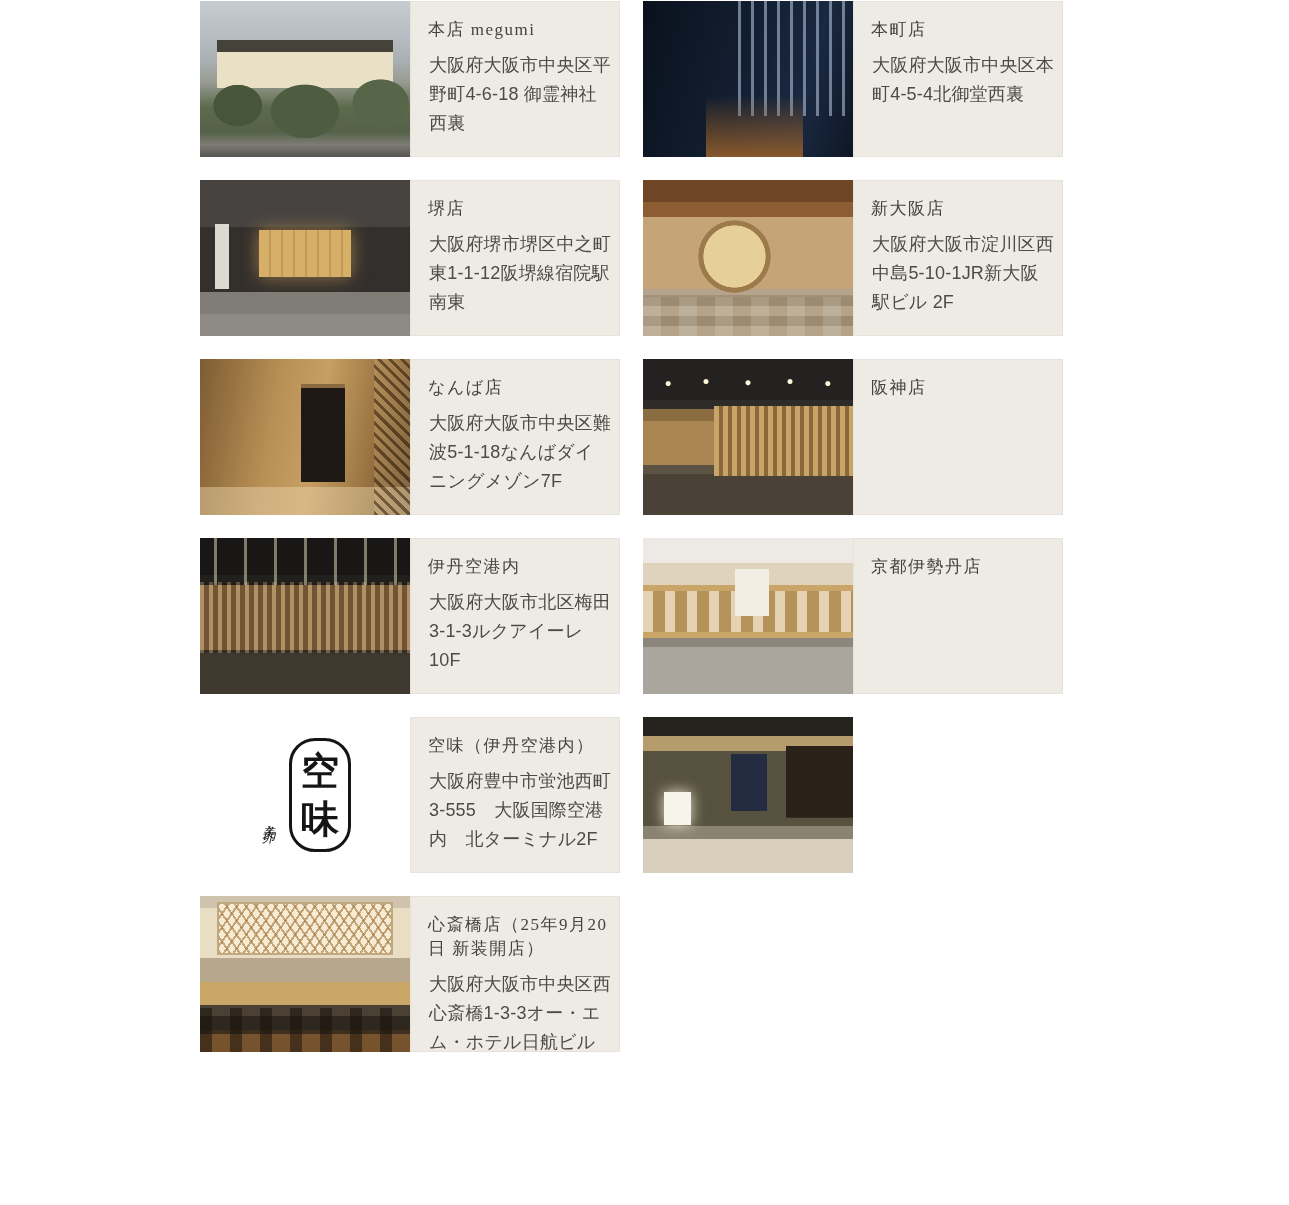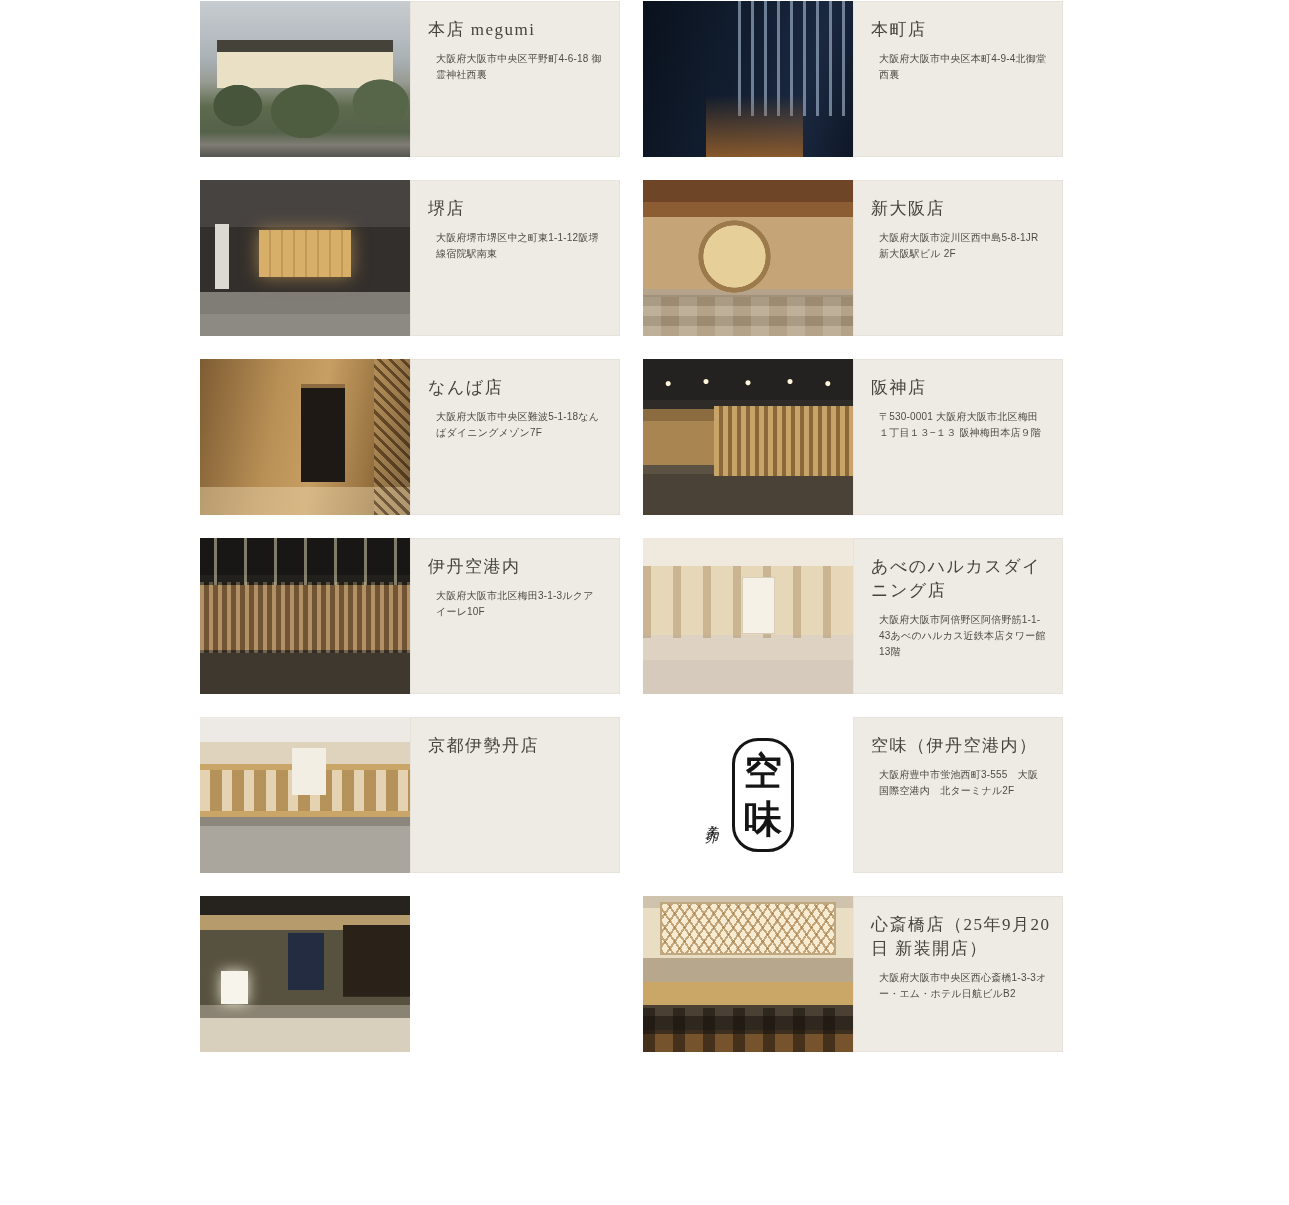--- a/index.html
+++ b/index.html
@@ -19,21 +19,21 @@
     flex:1;box-sizing:border-box;height:156px;overflow:hidden;
     background:var(--card-bg,#eeebe4);border:1px solid var(--card-border,#e7e3da);
     padding:16px 7px 0 17px;
   }
   .title{
     margin:0;font-family:"Liberation Serif",serif;font-weight:400;
     font-size:17px;line-height:1.4;letter-spacing:1.5px;
     color:var(--title-color,#46433e);
   }
   .addr{
-    margin:9px 8px 0;font-size:10px;line-height:1.62;letter-spacing:.2px;
+    margin:9px 1px 0;font-size:18px;line-height:1.62;letter-spacing:.2px;
     color:var(--address-color,#4e4b46);
   }
 
   
   .ph-honten{background:linear-gradient(180deg,#c6cccf 0%,#b7bdc2 22%,#a9b0b4 38%,#979b92 52%,#5d6a4c 68%,#55624a 84%,#7e7c74 92%,#56544f 100%);}
   .ph-honten::before{left:8%;right:8%;top:25%;height:31%;background:linear-gradient(180deg,#45423a 0 26%,#e9e0c6 26% 100%);}
   .ph-honten::after{left:0;right:0;top:50%;height:38%;
     background:radial-gradient(ellipse 40px 34px at 18% 45%,#47563a 0 60%,transparent 62%),
                radial-gradient(ellipse 56px 44px at 50% 55%,#4e5d40 0 60%,transparent 62%),
                radial-gradient(ellipse 46px 38px at 86% 40%,#576649 0 60%,transparent 62%);}
@@ -133,84 +133,74 @@
       <p class="addr">大阪府大阪市中央区平野町4-6-18 御霊神社西裏</p>
     </div>
   </article>
 
   <article class="card">
     <div class="photo ph-honmachi">
       
     </div>
     <div class="panel">
       <h3 class="title">本町店</h3>
-      <p class="addr">大阪府大阪市中央区本町4-9-4北御堂西裏</p>
+      <p class="addr">大阪府大阪市中央区本町4-5-4北御堂西裏</p>
     </div>
   </article>
 
   <article class="card">
     <div class="photo ph-sakai">
       
     </div>
     <div class="panel">
       <h3 class="title">堺店</h3>
       <p class="addr">大阪府堺市堺区中之町東1-1-12阪堺線宿院駅南東</p>
     </div>
   </article>
 
   <article class="card">
     <div class="photo ph-shin-osaka">
       
     </div>
     <div class="panel">
       <h3 class="title">新大阪店</h3>
-      <p class="addr">大阪府大阪市淀川区西中島5-8-1JR新大阪駅ビル 2F</p>
+      <p class="addr">大阪府大阪市淀川区西中島5-10-1JR新大阪駅ビル 2F</p>
     </div>
   </article>
 
 
   <article class="card">
     <div class="photo ph-namba">
       
     </div>
     <div class="panel">
       <h3 class="title">なんば店</h3>
       <p class="addr">大阪府大阪市中央区難波5-1-18なんばダイニングメゾン7F</p>
     </div>
   </article>
 
   <article class="card">
     <div class="photo ph-hanshin">
       
     </div>
     <div class="panel">
       <h3 class="title">阪神店</h3>
-      <p class="addr">〒530-0001 大阪府大阪市北区梅田１丁目１３−１３ 阪神梅田本店９階</p>
     </div>
   </article>
 
   <article class="card">
     <div class="photo ph-umeda-lucua">
       
     </div>
     <div class="panel">
       <h3 class="title">伊丹空港内</h3>
       <p class="addr">大阪府大阪市北区梅田3-1-3ルクアイーレ10F</p>
     </div>
   </article>
 
-  <article class="card">
-    <div class="photo ph-abeno-harukas">
-      
-    </div>
-    <div class="panel">
-      <h3 class="title">あべのハルカスダイニング店</h3>
-      <p class="addr">大阪府大阪市阿倍野区阿倍野筋1-1-43あべのハルカス近鉄本店タワー館13階</p>
-    </div>
-  </article>
 
   <article class="card">
     <div class="photo ph-itami-airport">
       
     </div>
     <div class="panel">
       <h3 class="title">京都伊勢丹店</h3>
     </div>
   </article>
 

